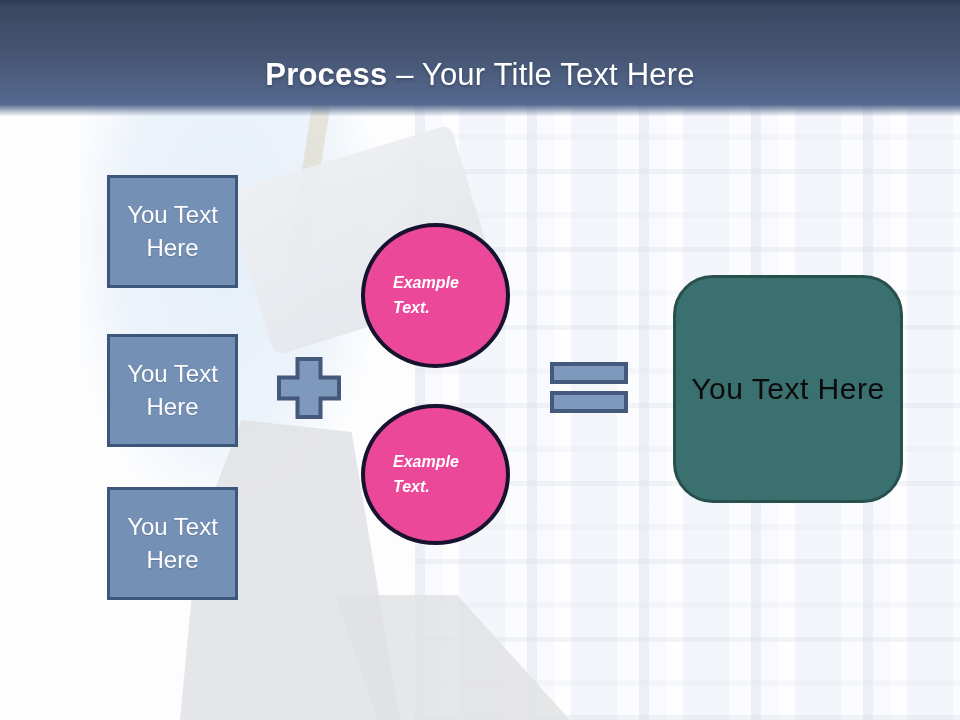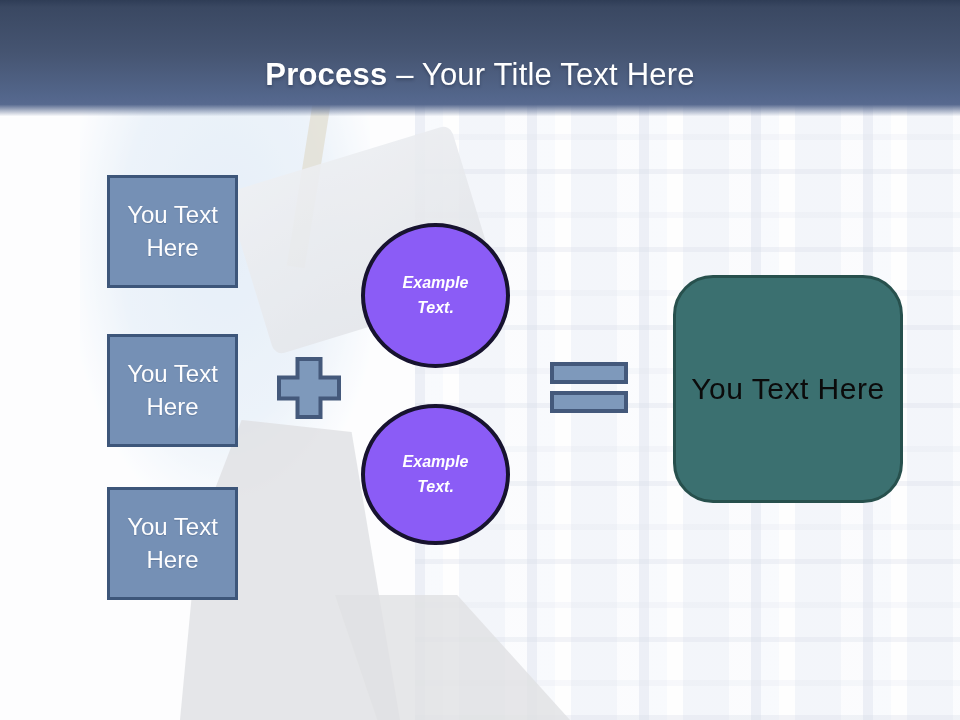--- a/index.html
+++ b/index.html
@@ -75,24 +75,24 @@
   .sq2 { top:334px; }
   .sq3 { top:487px; }
 
   
   .plus-wrap   { position:absolute; left:277px; top:357px; }
   .equals-wrap { position:absolute; left:550px; top:362px; }
 
   
   .circ {
     position:absolute; left:361px; box-sizing:border-box;
-    background:#8b5cf6; border:4px solid #17132f; border-radius:50%;
+    background:#ec4899; border:4px solid #17132f; border-radius:50%;
     display:flex; align-items:center; justify-content:center;
     color:#ffffff; font-size:16px; font-weight:bold; font-style:italic;
-    line-height:1.55; text-align:center; padding:0 28px;
+    line-height:1.55; padding:0 28px;
   }
   .circ1 { top:223px; width:149px; height:145px; }
   .circ2 { top:404px; width:149px; height:141px; }
 
   
   .result {
     position:absolute; left:673px; top:275px; width:230px; height:228px;
     box-sizing:border-box; background:#3b7070; border:3px solid #27504d;
     border-radius:40px;
     display:flex; align-items:center; justify-content:center;

